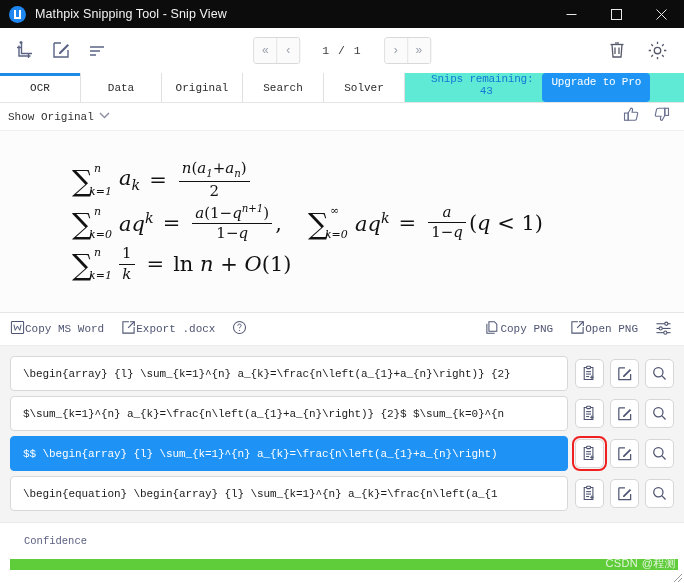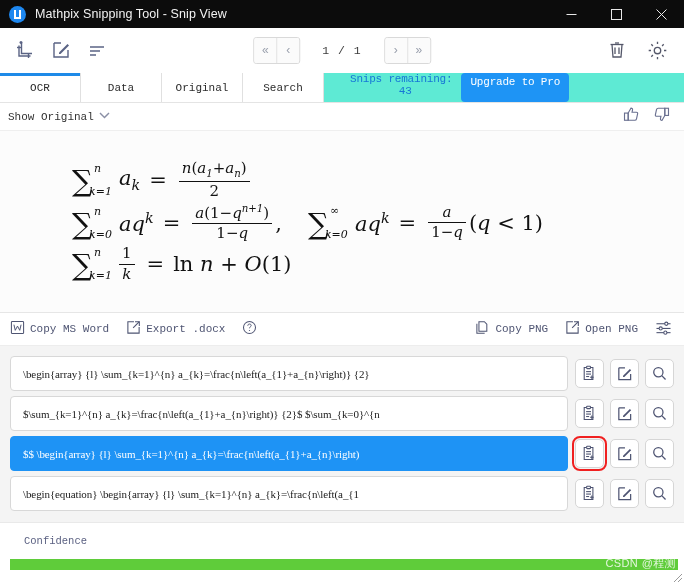--- a/index.html
+++ b/index.html
@@ -282,21 +282,20 @@
     align-items: center;
     background: #ffffff;
     border-bottom: 1px solid #ededed;
     font-family: "Liberation Mono", monospace;
     font-size: 11px;
     color: #4e5472;
   }
   .act {
     display: flex;
     align-items: center;
-    gap: 5px;
     color: #4e5472;
   }
   .act-left { margin-left: 10px; display: flex; align-items: center; gap: 17px; }
   .act-right { margin-left: auto; margin-right: 12px; display: flex; align-items: center; gap: 17px; }
 
   
   .results {
     flex: 1 1 auto;
     background: #f4f4f4;
     padding: 10px 10px 0 10px;
@@ -310,21 +309,21 @@
     height: 35px;
   }
   .res-text {
     flex: 1 1 auto;
     background: #ffffff;
     border: 1px solid #d8d8d8;
     border-radius: 4px;
     display: flex;
     align-items: center;
     padding: 0 12px;
-    font-family: Liberation Serif, serif;
+    font-family: Liberation Mono, monospace;
     font-size: 11px;
     color: #1a1a1a;
     white-space: nowrap;
     overflow: hidden;
     letter-spacing: -0.1px;
   }
   .res-row.selected .res-text {
     background: #1e93f5;
     border-color: #1e93f5;
     color: #ffffff;
@@ -481,20 +480,21 @@
         </svg>
       </div>
     </div>
   </div>
 
   <div class="tabbar">
     <div class="tab active">OCR</div>
     <div class="tab">Data</div>
     <div class="tab">Original</div>
     <div class="tab">Search</div>
+    <div class="tab">Solver</div>
     <div class="snips-info">
       <span>Snips remaining:</span>
       <span style="margin-left:8px">43</span>
     </div>
     <div class="upgrade-btn">Upgrade to Pro</div>
   </div>
 
   <div class="showrow">
     <div class="show-original">
       <span>Show Original</span>

